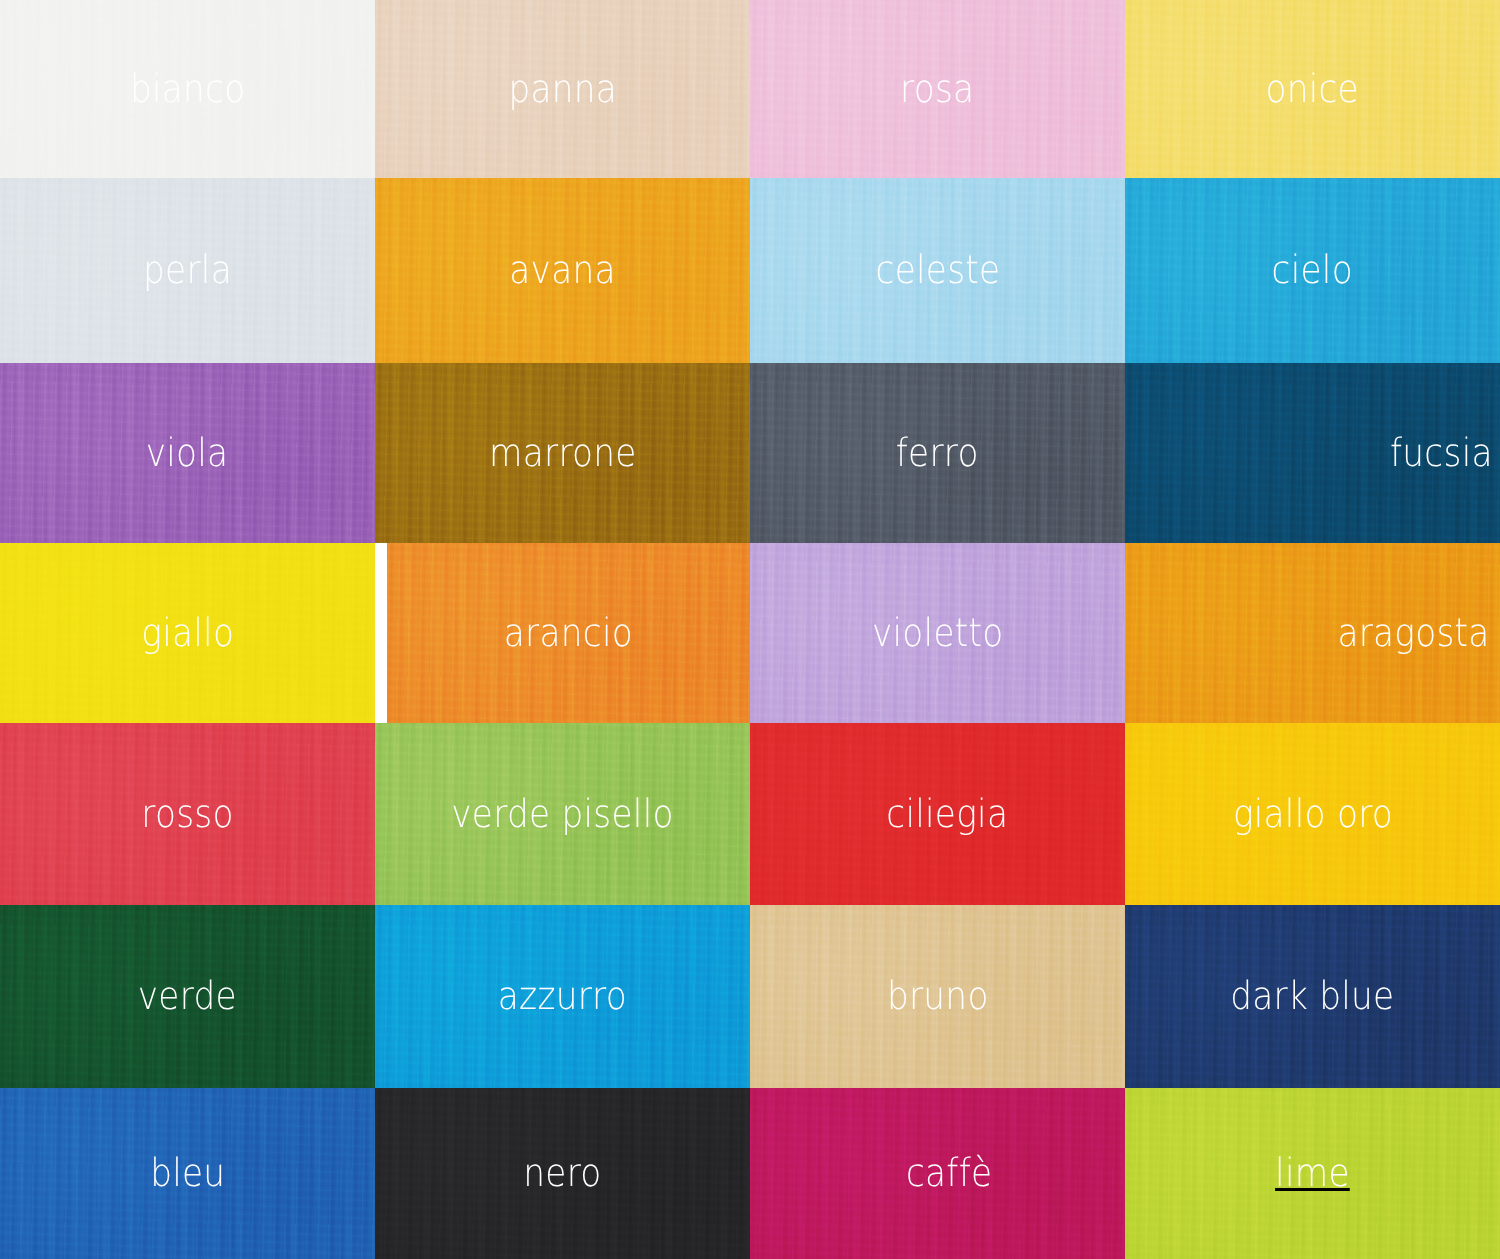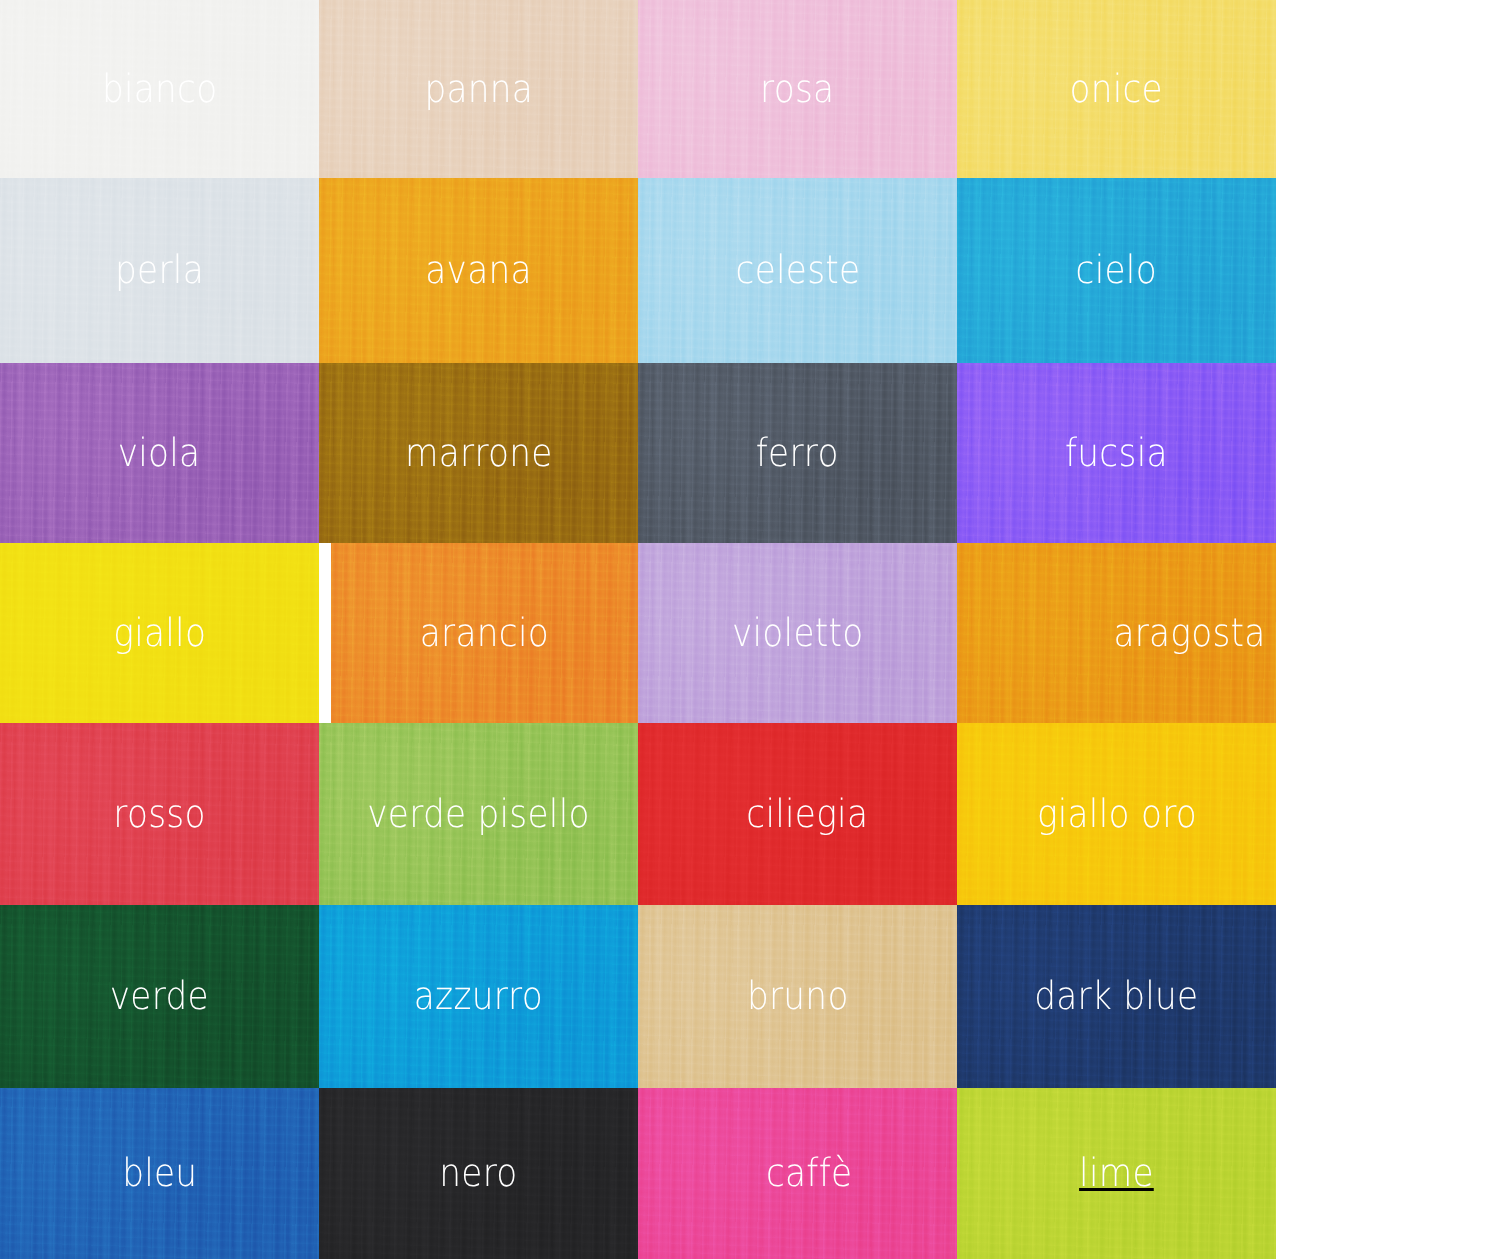--- a/index.html
+++ b/index.html
@@ -9,21 +9,21 @@
     background: #ffffff;
   }
   body {
     width: 1500px;
     height: 1259px;
     overflow: hidden;
     font-family: "DejaVu Sans", sans-serif;
   }
 
   #swatch-grid {
-    width: 1276px;
+    width: 1500px;
     height: 1259px;
     display: grid;
     grid-template-columns: repeat(4, 1fr);
     grid-template-rows: 178px 185px 180px 180px 182px 183px 171px;
   }
 
   .swatch {
     position: relative;
     display: flex;
     align-items: center;
@@ -109,21 +109,21 @@
     </div>
     <div class="swatch" style="background-color: rgb(155, 99, 184);">
       <span class="swatch-label" style="color: rgb(255, 255, 255);">viola</span>
     </div>
     <div class="swatch" style="background-color: rgb(154, 110, 18);">
       <span class="swatch-label" style="color: rgb(255, 255, 255);">marrone</span>
     </div>
     <div class="swatch" style="background-color: rgb(82, 90, 102);">
       <span class="swatch-label" style="color: rgb(255, 255, 255);">ferro</span>
     </div>
-    <div class="swatch" style="background-color: #8b5cf6;">
+    <div class="swatch" style="background-color: #0c4a6e; justify-content: flex-end;">
       <span class="swatch-label" style="color: rgb(255, 255, 255);">fucsia</span>
     </div>
     <div class="swatch" style="background-color: rgb(242, 224, 19);">
       <span class="swatch-label" style="color: rgb(255, 255, 255);">giallo</span>
     </div>
     <div class="swatch" style="background-color: rgb(237, 139, 42); margin-left: 12px;">
       <span class="swatch-label" style="color: rgb(255, 255, 255);">arancio</span>
     </div>
     <div class="swatch" style="background-color: rgb(192, 164, 220);">
       <span class="swatch-label" style="color: rgb(255, 255, 255);">violetto</span>
@@ -154,19 +154,19 @@
     </div>
     <div class="swatch" style="background-color: rgb(31, 58, 110);">
       <span class="swatch-label" style="color: rgb(255, 255, 255);">dark blue</span>
     </div>
     <div class="swatch" style="background-color: rgb(33, 99, 181);">
       <span class="swatch-label" style="color: rgb(255, 255, 255);">bleu</span>
     </div>
     <div class="swatch" style="background-color: rgb(38, 38, 40);">
       <span class="swatch-label" style="color: rgb(255, 255, 255);">nero</span>
     </div>
-    <div class="swatch" style="background-color: #ec4899; padding-left: 23px;">
+    <div class="swatch" style="background-color: #be185d; padding-left: 23px;">
       <span class="swatch-label" style="color: rgb(255, 255, 255);">caffè</span>
     </div>
     <div class="swatch" style="background-color: rgb(188, 213, 51); text-decoration: underline;">
       <span class="swatch-label" style="color: rgb(255, 255, 255);">lime</span>
     </div>
   </div>
 
 </body></html>

